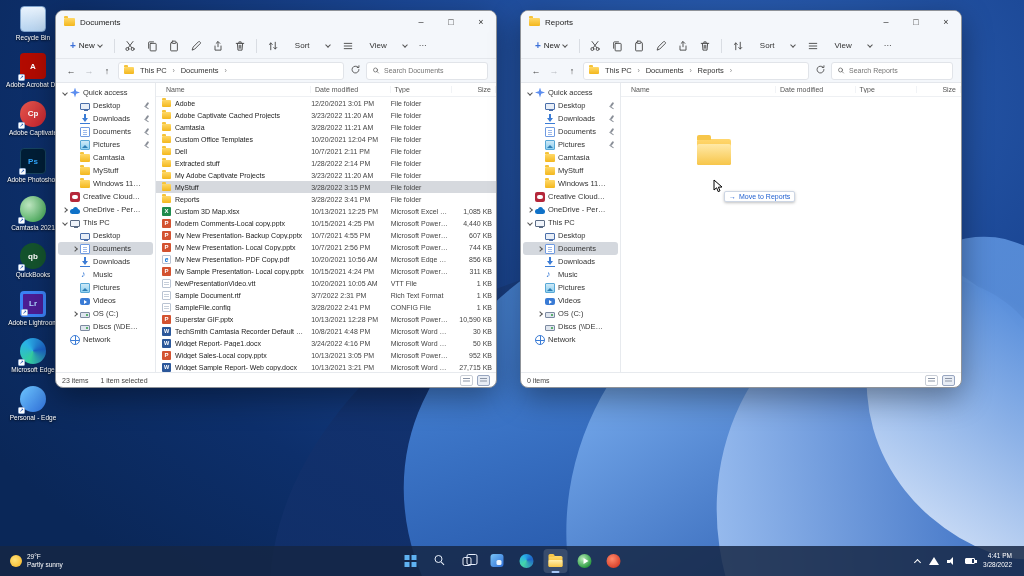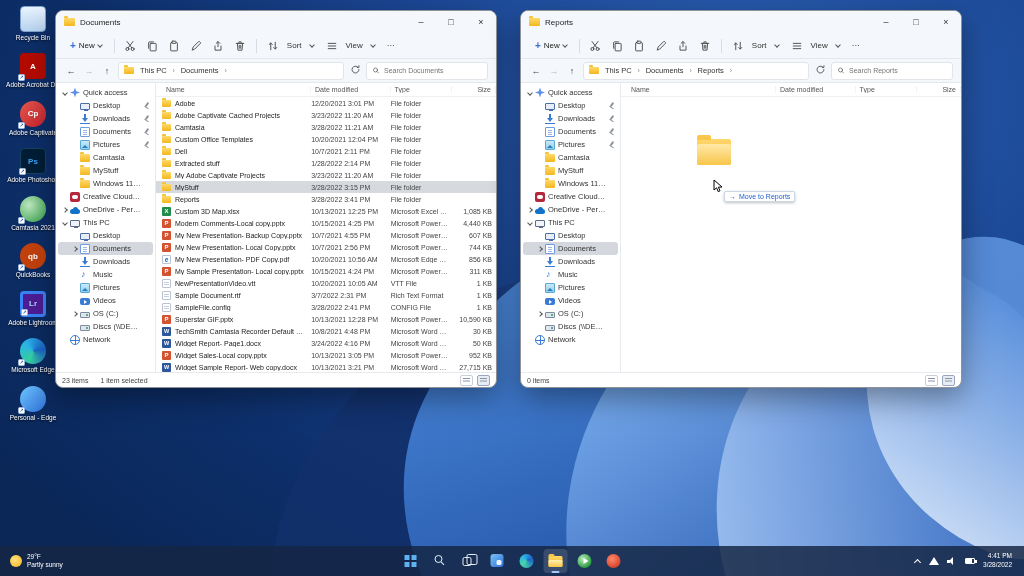--- a/index.html
+++ b/index.html
@@ -23,41 +23,41 @@
 .dic{width:26px;height:26px;display:flex;align-items:center;justify-content:center;font-size:8px;font-weight:bold;color:#fff;border-radius:4px;position:relative}
 .dlabel{font-size:6.5px;color:#fff;text-align:center;text-shadow:0 1px 2px rgba(0,0,0,.85);line-height:1.15;max-width:60px}
 .badge{position:absolute;left:-2px;bottom:-2px;width:7px;height:7px;background:#fff;border-radius:1.5px;display:none;border:0.5px solid #9db4d6}
 .badge.sc{display:block}
 .badge.sc::before{content:"\2197";position:absolute;left:0.5px;top:-1px;font-size:5px;color:#2b5fb8;font-weight:bold}
 .ic-bin{background:linear-gradient(180deg,#e9f3fd,#b7d4f0);border:1px solid #7fa3cc}
 .ic-acrobat{background:#b30b00}
 .ic-captivate{background:linear-gradient(135deg,#e4574d,#c6222e);border-radius:50%}
 .ic-photoshop{background:#001e36;color:#31a8ff;border:1px solid #16435f}
 .ic-camtasia{background:radial-gradient(circle at 35% 35%,#bfe8c2,#2f9e44);border-radius:50%}
-.ic-qb{background:#c2410c;border-radius:50%}
+.ic-qb{background:#14532d;border-radius:50%}
 .ic-lightroom{background:#4c1d95;color:#add5ff;border:3px solid #3b82f6}
 .ic-edge{background:conic-gradient(from 200deg,#35d0a0,#2bb3e8,#1b63c8,#35d0a0);border-radius:50%}
 .ic-personal{background:linear-gradient(135deg,#6ec6ff,#2f6fd8);border-radius:50%}
 
 
 .win{position:absolute;background:#fff;border-radius:8px;border:1px solid #8f9399;box-shadow:0 10px 30px rgba(0,0,0,.38);display:flex;flex-direction:column;overflow:hidden}
 #win-left{left:55px;top:10px;width:442px;height:378px;z-index:3}
 #win-right{left:520px;top:10px;width:442px;height:378px;z-index:4}
 .titlebar{height:22px;background:#f4f7fb;display:flex;align-items:center;padding-left:8px;flex:0 0 auto}
 .tfold{width:11px;height:8px;background:linear-gradient(#ffd969,#f3b71d);border-radius:1px;position:relative;flex:0 0 auto}
 .tfold::before{content:"";position:absolute;top:-2px;left:0;width:4px;height:2px;background:#f5c33a;border-radius:1px 1px 0 0}
 .tb-title{font-size:8px;color:#222;margin-left:5px;white-space:nowrap}
 .win-ctrls{margin-left:auto;display:flex;height:100%}
 .wc{width:30px;display:flex;align-items:center;justify-content:center;font-size:9px;color:#333}
 .cmdbar{height:26px;background:#f4f7fb;display:flex;align-items:center;gap:1px;padding:0 8px;border-bottom:1px solid #e4e7ec;flex:0 0 auto}
 .cmd-new{display:flex;align-items:center;gap:3px;font-size:8px;color:#222;padding:3px 6px;border-radius:4px}
 .plus{color:#3a6fd8;font-size:10px;font-weight:bold;line-height:8px}
 .cmd-ic{width:21px;height:18px;display:flex;align-items:center;justify-content:center;border-radius:4px}
 .vsep{width:1px;height:14px;background:#d9dde3;margin:0 4px;flex:0 0 auto}
-.cmd-dd{display:flex;align-items:center;gap:8px;font-size:8px;color:#333;padding:3px 5px;border-radius:4px}
+.cmd-dd{display:flex;align-items:center;gap:16px;font-size:8px;color:#333;padding:3px 5px;border-radius:4px}
 .chev{width:5px;height:5px;position:relative;display:inline-block}
 .chev::before{content:"";position:absolute;left:0;top:0;width:3px;height:3px;border-right:1px solid #555;border-bottom:1px solid #555;transform:rotate(45deg)}
 .ti{stroke:#444;fill:none;stroke-width:1.2;stroke-linecap:round;stroke-linejoin:round}
 .addrbar{height:24px;background:#f4f7fb;display:flex;align-items:center;gap:4px;padding:0 8px;border-bottom:1px solid #e4e7ec;flex:0 0 auto}
 .nav{font-size:9px;color:#444;width:14px;text-align:center;flex:0 0 auto}
 .nav.dis{color:#b8bcc2}
 .crumbbox{flex:1;height:18px;background:#fff;border:1px solid #e1e4e9;border-radius:3px;display:flex;align-items:center;padding:0 5px;font-size:7.5px;color:#333;gap:4px;min-width:0;overflow:hidden}
 .crumbs{display:flex;align-items:center;gap:2px}
 .crumbwrap{display:flex;align-items:center;gap:2px}
 .crumb{white-space:nowrap;padding:1px 2px}

